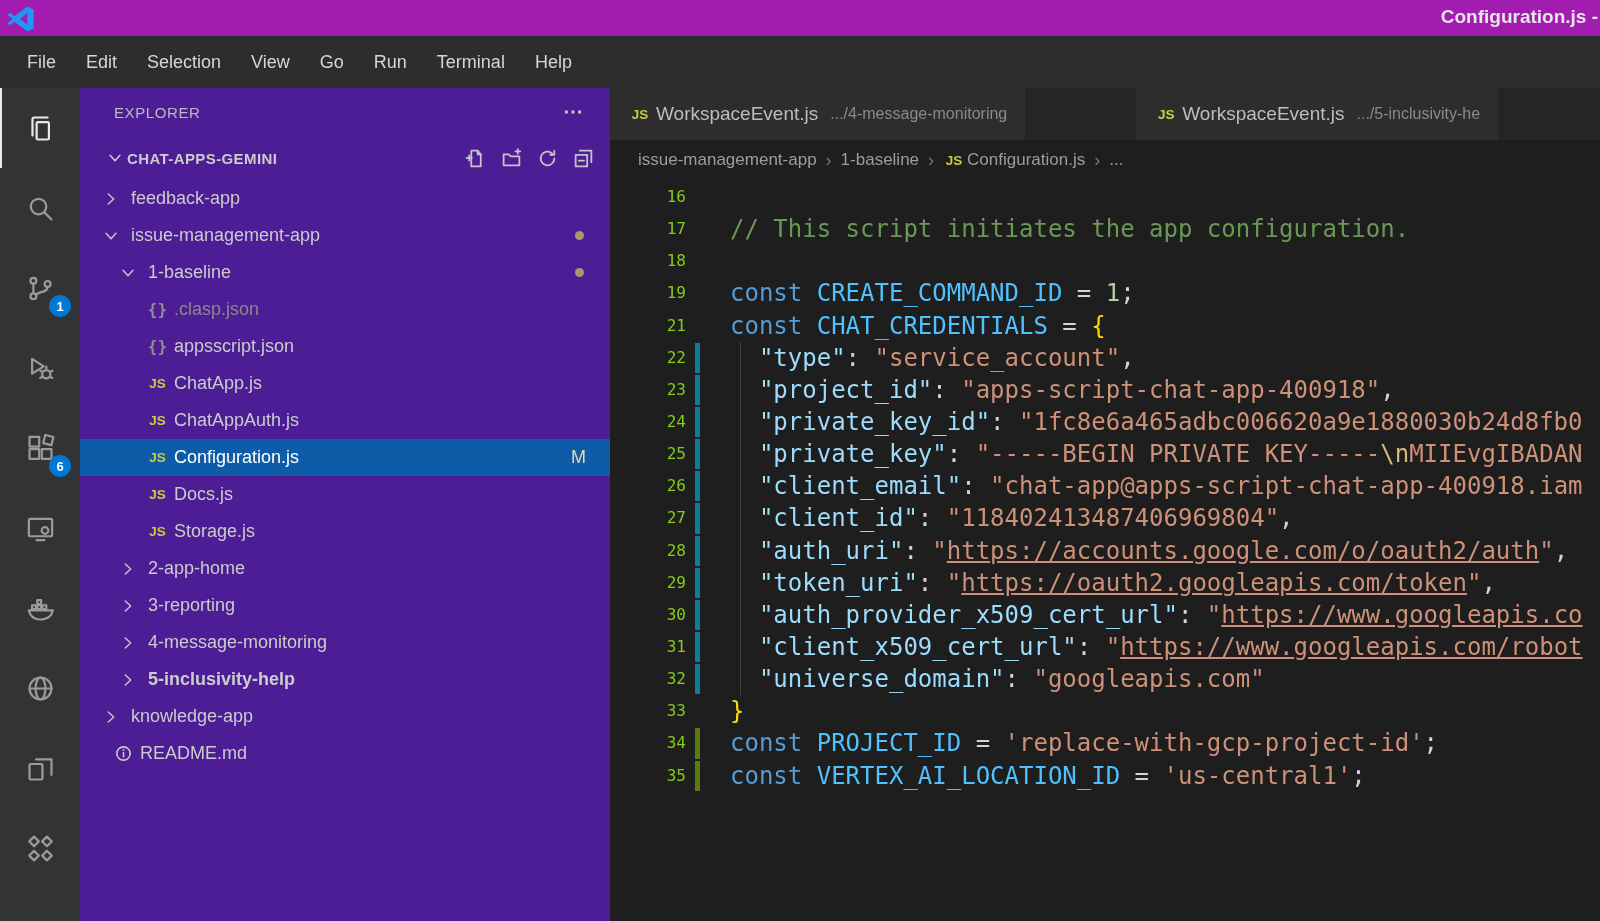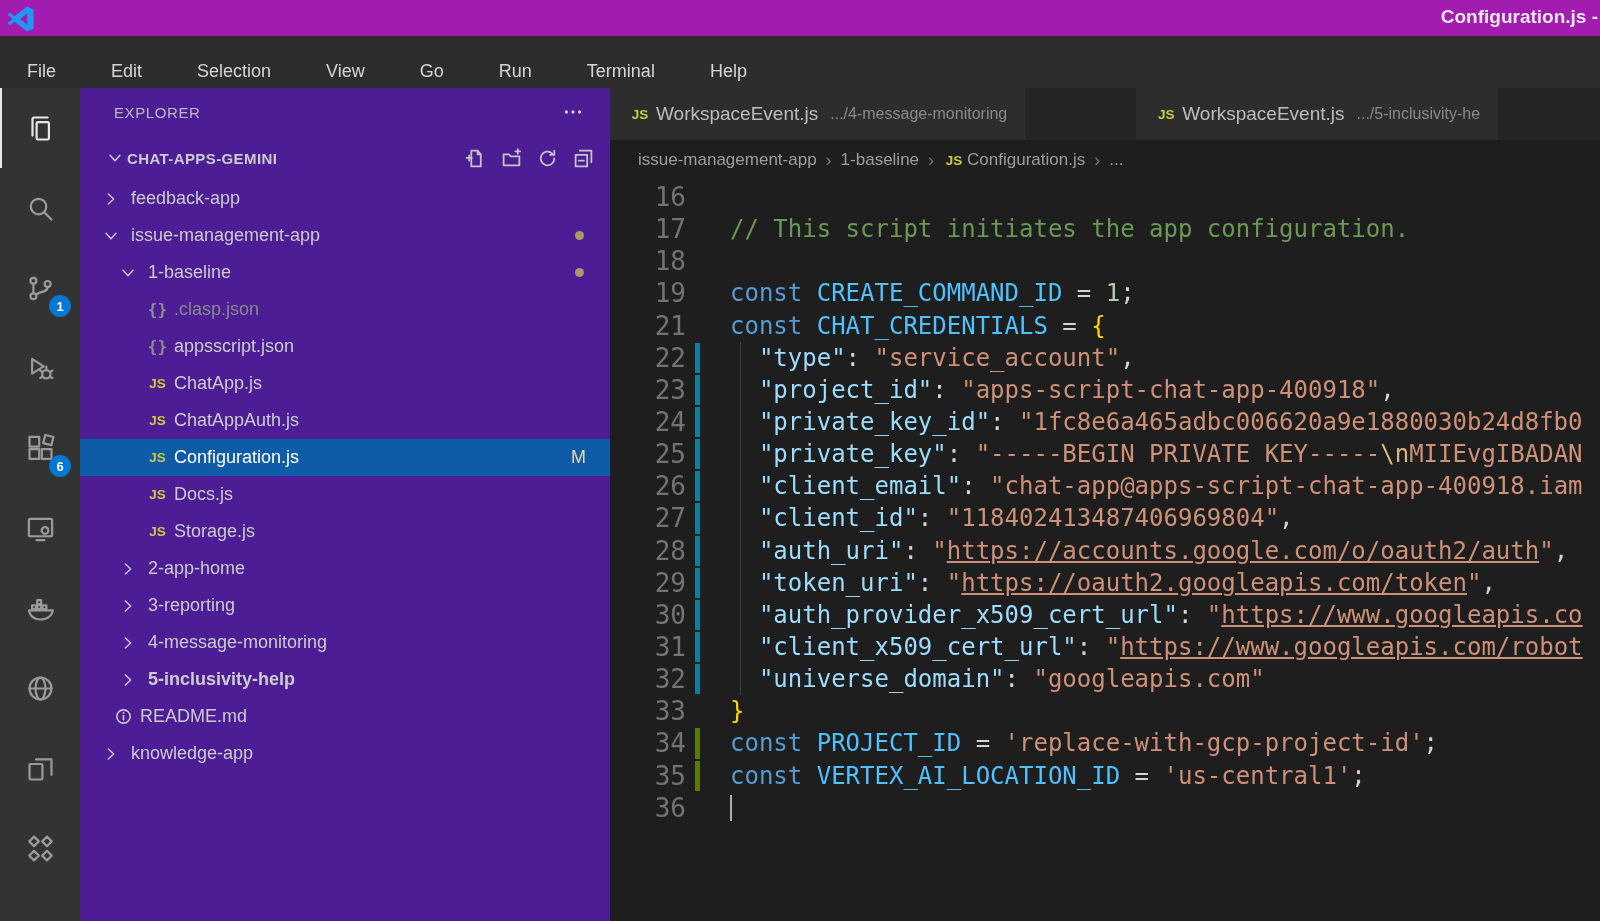--- a/index.html
+++ b/index.html
@@ -3,21 +3,21 @@
 <meta charset="utf-8">
 <style>
   html,body{margin:0;padding:0;}
   body{width:1600px;height:921px;overflow:hidden;background:#1e1e1e;
        font-family:"Liberation Sans",sans-serif;}
 
   
   .titlebar{height:36px;background:#a21caf;position:relative;display:flex;align-items:center;}
   .logo{width:30px;height:30px;margin:2px 0 0 6px;flex:0 0 auto;}
   .window-title{position:absolute;right:2px;top:6px;color:#e7e7e7;font-size:19px;font-weight:600;white-space:nowrap;}
-  .menubar{height:52px;background:#2d2d2d;display:flex;align-items:flex-end;padding-left:12px;gap:25px;}
+  .menubar{height:52px;background:#2d2d2d;display:flex;align-items:center;padding-left:12px;}
   .menu-item{color:#d6d6d6;font-size:18px;padding:6px 15px;border-radius:5px;white-space:nowrap;}
 
   .main{display:flex;height:833px;}
 
   
   .activitybar{width:80px;background:#333333;display:flex;flex-direction:column;flex:0 0 auto;}
   .ab-item{height:80px;position:relative;display:flex;align-items:center;justify-content:center;color:#9b9b9b;}
   .ab-item.active{color:#e9e9e9;box-shadow:inset 2px 0 0 #e9e9e9;}
   .ab-icon svg{width:31px;height:31px;display:block;}
   .ab-badge{position:absolute;right:9px;bottom:11px;min-width:22px;height:22px;border-radius:11px;
@@ -58,21 +58,21 @@
   .tab .ficon{width:24px;}
   .tab-label{color:#bdbdbd;font-size:19px;margin-left:4px;}
   .tab-desc{color:#8a8a8a;font-size:16px;margin-left:12px;}
   .breadcrumbs{height:40px;display:flex;align-items:center;padding-left:28px;color:#9d9d9d;font-size:17px;flex:0 0 auto;}
   .bc-item{display:flex;align-items:center;white-space:nowrap;}
   .bc-item .ficon{width:22px;margin-right:2px;}
   .bc-sep{margin:0 9px;color:#777777;font-size:18px;}
 
   .code{flex:1;overflow:hidden;position:relative;padding-top:1px;font-family:"DejaVu Sans Mono",monospace;}
   .line{height:32.15px;line-height:32.15px;display:flex;}
-  .ln{width:76px;text-align:right;color:#737373;font-size:26px;flex:0 0 auto;}
+  .ln{width:76px;text-align:right;color:#84cc16;font-size:16px;flex:0 0 auto;}
   .gut{width:22px;position:relative;flex:0 0 auto;}
   .gbar{position:absolute;left:9px;top:1px;bottom:1px;width:5px;}
   .g-mod{background:#0c7d9d;}
   .g-add{background:#587c0c;}
   .codetext{white-space:pre;font-size:24px;position:relative;padding-left:22px;flex:1;min-width:0;overflow:hidden;}
   .codetext.guide::before{content:"";position:absolute;left:32px;top:0;bottom:0;width:1px;background:#404040;}
   .codetext.cur::after{content:"";position:absolute;left:22px;top:3px;bottom:3px;width:2px;background:#aeafad;}
 
   
   .t-kw{color:#569cd6;}
@@ -334,38 +334,38 @@
           <span class="label">4-message-monitoring</span>
         </div>
         <div class="row" style="padding-left: 39px; font-weight: bold;">
           <span class="chev">
             <svg viewBox="0 0 20 20" stroke="currentColor" fill="none" stroke-width="1.7" stroke-linecap="round" stroke-linejoin="round">
               <path d="M7 4.5l6 5.5-6 5.5"></path>
             </svg>
           </span>
           <span class="label">5-inclusivity-help</span>
         </div>
+        <div class="row" style="padding-left: 22px;">
+          <span class="chev">
+            <svg viewBox="0 0 20 20" stroke="currentColor" fill="none" stroke-width="1.7" stroke-linecap="round" stroke-linejoin="round">
+              <path d="M7 4.5l6 5.5-6 5.5"></path>
+            </svg>
+          </span>
+          <span class="label">knowledge-app</span>
+        </div>
         <div class="row" style="padding-left: 30px;">
           <span class="ficon info">
             <svg viewBox="0 0 20 20" stroke="currentColor" fill="none" stroke-width="1.7" stroke-linecap="round" stroke-linejoin="round">
               <circle cx="10" cy="10" r="7"></circle>
               <path d="M10 9v4.5"></path>
               <circle cx="10" cy="6.2" r="1" fill="currentColor" stroke="none"></circle>
             </svg>
           </span>
           <span class="label">README.md</span>
         </div>
-        <div class="row" style="padding-left: 22px;">
-          <span class="chev">
-            <svg viewBox="0 0 20 20" stroke="currentColor" fill="none" stroke-width="1.7" stroke-linecap="round" stroke-linejoin="round">
-              <path d="M7 4.5l6 5.5-6 5.5"></path>
-            </svg>
-          </span>
-          <span class="label">knowledge-app</span>
-        </div>
       </div>
   </div>
 
   <div class="editor">
     <div class="tabbar" id="tabbar">
         <div class="tab">
           <span class="ficon js">JS</span>
           <span class="tab-label">WorkspaceEvent.js</span>
           <span class="tab-desc">.../4-message-monitoring</span>
         </div>
@@ -508,20 +508,15 @@
           </div>
           <div class="codetext"><span class="t-kw">const</span><span class="t-pl"> </span><span class="t-cn">PROJECT_ID</span><span class="t-pl"> = </span><span class="t-str">'replace-with-gcp-project-id'</span><span class="t-pl">;</span></div>
         </div>
         <div class="line">
           <div class="ln">35</div>
           <div class="gut">
             <div class="gbar g-add"></div>
           </div>
           <div class="codetext"><span class="t-kw">const</span><span class="t-pl"> </span><span class="t-cn">VERTEX_AI_LOCATION_ID</span><span class="t-pl"> = </span><span class="t-str">'us-central1'</span><span class="t-pl">;</span></div>
         </div>
-        <div class="line">
-          <div class="ln">36</div>
-          <div class="gut"></div>
-          <div class="codetext cur"></div>
-        </div>
       </div>
   </div>
 </div>
 
 </body></html>

